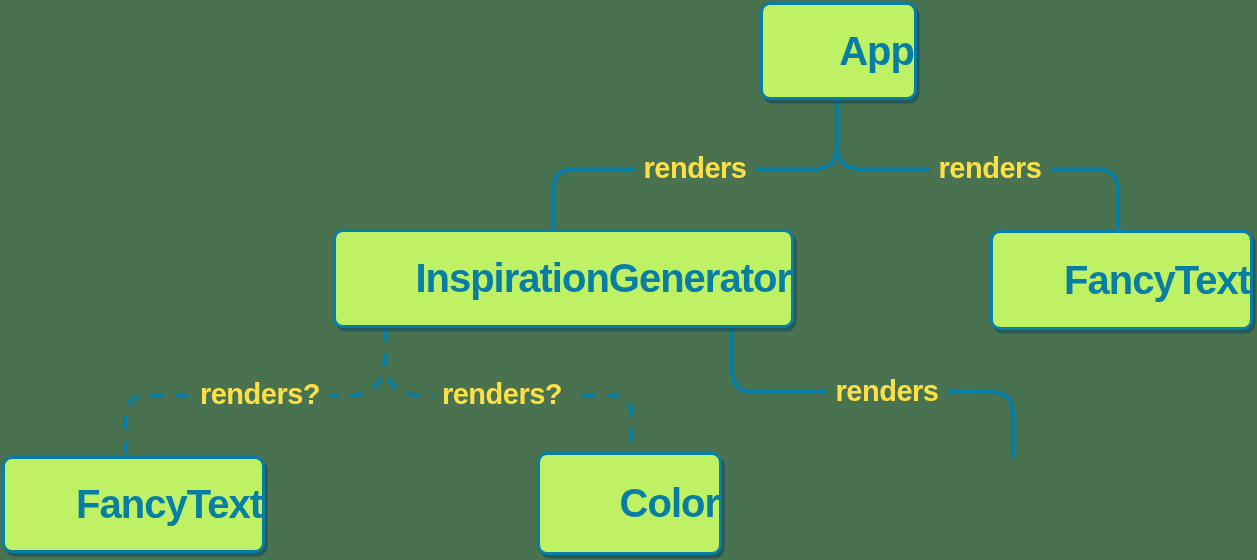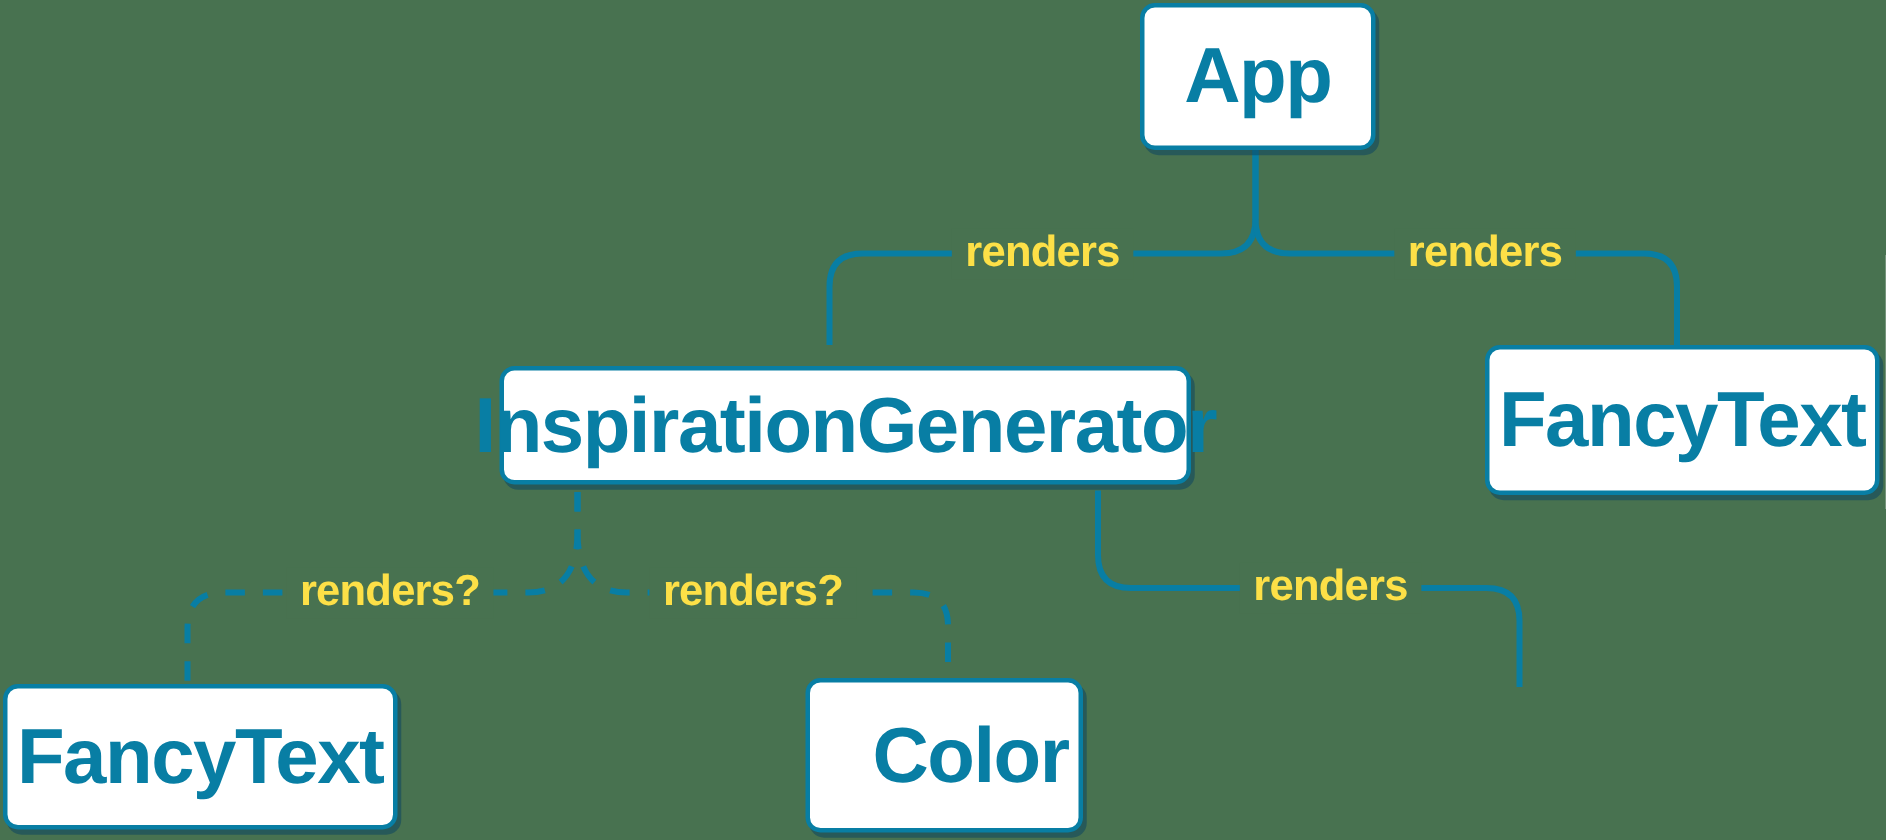--- a/index.html
+++ b/index.html
@@ -25,49 +25,49 @@
     stroke-width: 4;
     stroke-linecap: butt;
   }
   .edge.dashed {
     stroke-dasharray: 13 12;
   }
 
   .node {
     position: absolute;
     box-sizing: border-box;
-    background: #ffffff;
+    background: #bef264;
     border: 3.5px solid #087ea4;
     border-radius: 10px;
     box-shadow: 2.5px 3.5px 0 rgba(13, 69, 97, 0.55);
     display: flex;
     align-items: center;
-    justify-content: center;
+    justify-content: flex-end;
     color: #087ea4;
-    font-size: 52px;
+    font-size: 40px;
     font-weight: 600;
     letter-spacing: -1px;
     white-space: nowrap;
   }
 
   .edge-label {
     position: absolute;
     transform: translate(-50%, -50%);
     background: #487250;
     color: #fde047;
     font-size: 29px;
     font-weight: 600;
     letter-spacing: -0.5px;
     padding: 1px 9px;
     white-space: nowrap;
     line-height: 1.1;
   }
 
   .node-app        { left: 760px; top: 2px;   width: 157px; height: 98px;  }
-  .node-ig         { left: 333px; top: 244px; width: 461px; height: 79px;  }
+  .node-ig         { left: 333px; top: 229px; width: 461px; height: 99px;  }
   .node-ft-top     { left: 990px; top: 230px; width: 263px; height: 100px; }
   .node-ft-bottom  { left: 2px;   top: 456px; width: 263px; height: 97px;  }
   .node-color      { left: 537px; top: 452px; width: 185px; height: 103px; padding-left: 35px; }
   .node-copyright  { left: 878px; top: 457px; width: 267px; height: 97px;  }
 
   .label-app-ig        { left: 695px; top: 169px; }
   .label-app-ft        { left: 990px; top: 169px; }
   .label-ig-copyright  { left: 887px; top: 392px; }
   .label-ig-ft         { left: 260px; top: 395px; }
   .label-ig-color      { left: 502px; top: 395px; }

